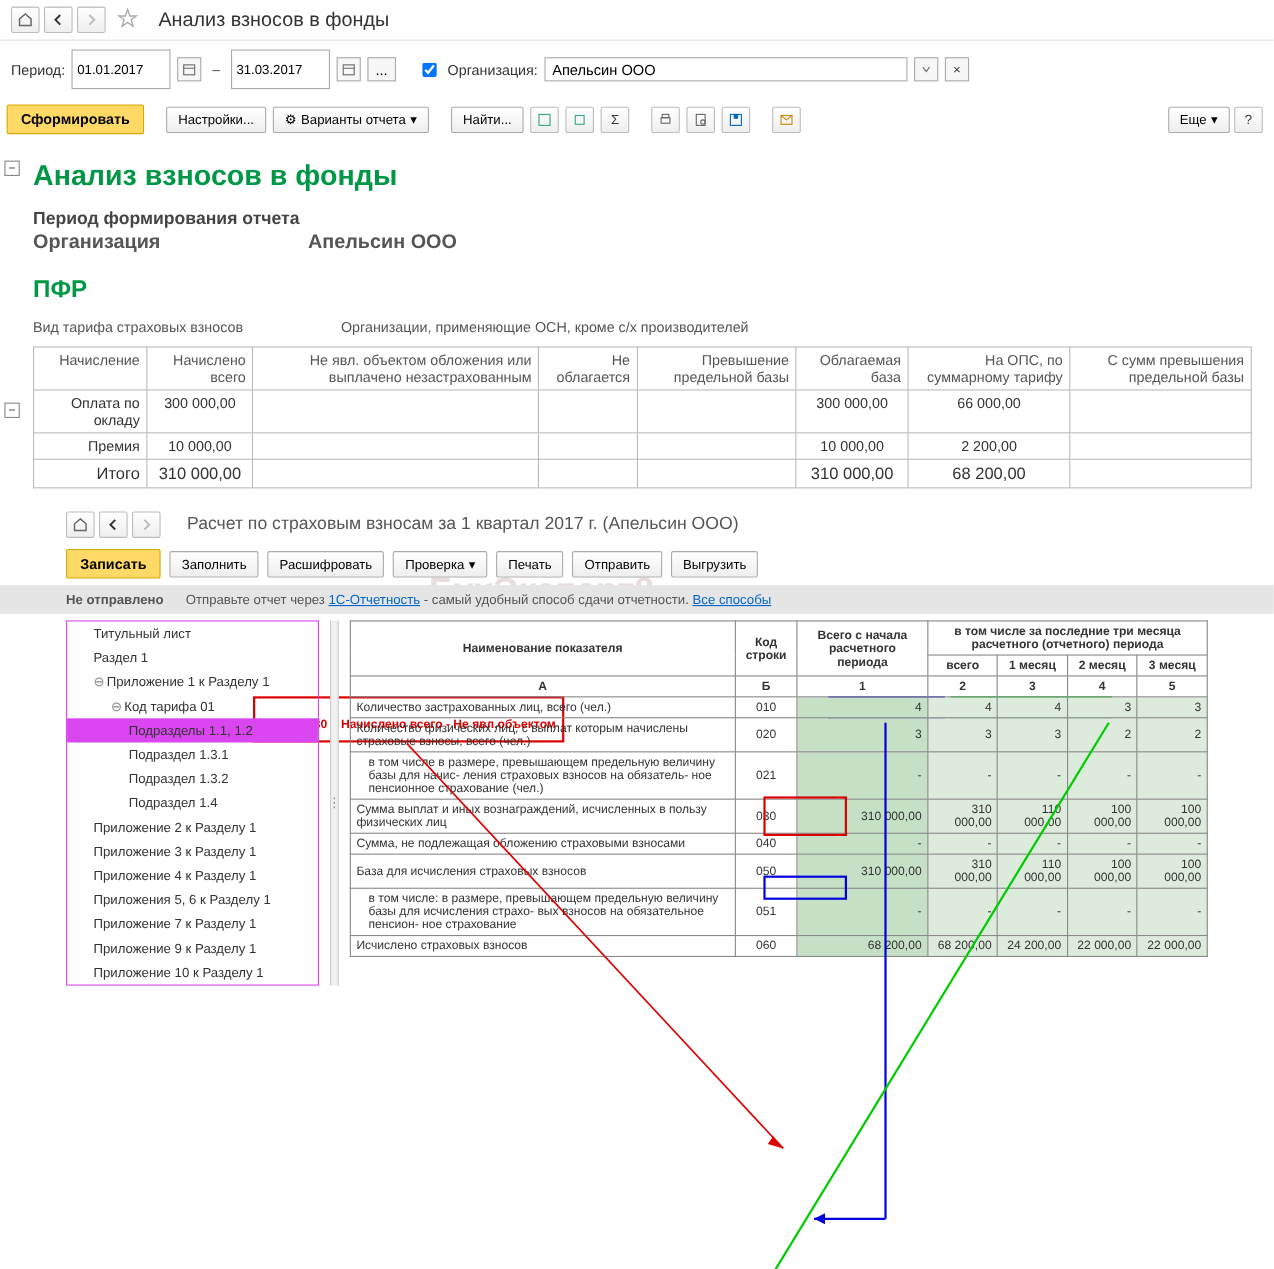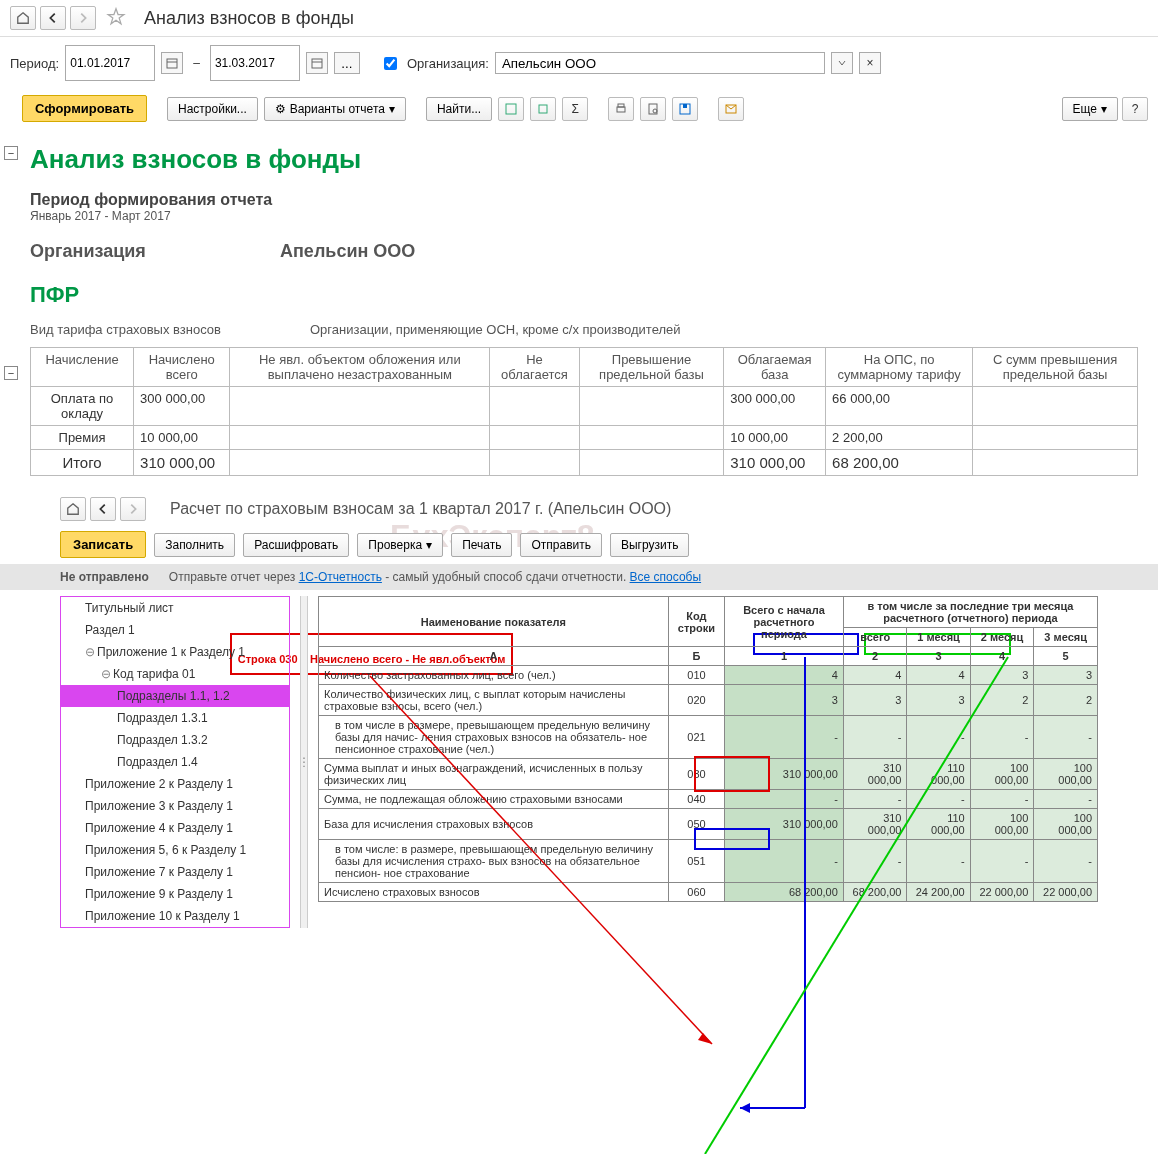--- a/index.html
+++ b/index.html
@@ -11,41 +11,41 @@
 .title{font-size:18px;font-weight:400;color:#333;margin-left:6px}
 .period-row{display:flex;align-items:center;padding:8px 10px;gap:6px}
 .period-row label{font-size:13px}
 .date-in{width:90px;height:36px;border:1px solid #aaa;padding:0 4px;font-size:12px}
 .cal-btn{width:22px;height:22px;border:1px solid #aaa;background:#f7f7f7;display:flex;align-items:center;justify-content:center;cursor:pointer}
 .sep{margin:0 4px}
 .chk{margin-right:4px}
 .org-in{width:330px;height:22px;border:1px solid #aaa;padding:0 6px}
 .org-dd{width:22px;height:22px;border:1px solid #aaa;background:#f7f7f7;cursor:pointer;display:flex;align-items:center;justify-content:center}
 .org-x{width:22px;height:22px;border:1px solid #aaa;background:#f7f7f7;cursor:pointer;display:flex;align-items:center;justify-content:center}
-.toolbar{display:flex;align-items:center;padding:6px 22px;gap:6px;position:relative}
+.toolbar{display:flex;align-items:center;padding:6px 6px;gap:6px;position:relative}
 .btn-yellow{background:#ffd966;border:1px solid #d4a900;padding:5px 12px;font-size:13px;font-weight:700;cursor:pointer;border-radius:2px}
 .btn-std{background:linear-gradient(#fff,#eee);border:1px solid #aaa;padding:4px 10px;font-size:12px;cursor:pointer;border-radius:2px;display:flex;align-items:center;gap:4px}
 .btn-more{position:absolute;right:10px;display:flex;gap:4px}
 .report-area{padding:10px 20px 0 30px;position:relative}
 .collapse{position:absolute;left:4px;width:14px;height:14px;border:1px solid #888;display:flex;align-items:center;justify-content:center;cursor:pointer;font-size:11px;background:#fff}
 .c1{top:18px}.c2{top:238px}
 .rpt-title{color:#009846;font-size:26px;font-weight:700;margin:6px 0 16px}
 .sub1{font-size:16px;font-weight:700;color:#444}
 .sub1b{font-size:12px;color:#555;margin-bottom:18px}
 .lab-row{display:flex;margin-bottom:20px}
 .lab-row .l{width:250px;font-size:18px;font-weight:700;color:#555}
 .lab-row .v{font-size:18px;font-weight:700;color:#555}
 .pfr{color:#009846;font-size:22px;font-weight:700;margin-bottom:14px}
 .tariff-row{display:flex;margin-bottom:10px}
 .tariff-row .l{width:280px;font-size:13px;color:#555}
 .tariff-row .v{font-size:13px;color:#555}
 .tbl1{border-collapse:collapse;width:100%;font-size:13px}
-.tbl1 th,.tbl1 td{border:1px solid #bbb;padding:4px 6px;text-align:center;vertical-align:top}
+.tbl1 th,.tbl1 td{border:1px solid #bbb;padding:4px 6px;text-align:right;vertical-align:top}
 .tbl1 th{font-weight:400;color:#555;background:#fff}
-.tbl1 td.num{text-align:left}
+.tbl1 td.num{text-align:center}
 .tbl1 tr.total td{font-size:15px}
 .red-box{border:2px solid #d00;position:absolute}
 .red-label{color:#d00;font-size:11px;font-weight:700;text-align:center;padding-top:18px}
 .blue-box{border:2px solid #00d;position:absolute;pointer-events:none}
 .green-box{border:2px solid #0c0;position:absolute;pointer-events:none}
 .watermark{position:absolute;font-size:32px;color:#e8dcdc;font-weight:700;left:390px;top:390px;pointer-events:none;z-index:0}
 .lower{margin-top:17px;position:relative}
 .lower-bar{display:flex;align-items:center;padding:4px 60px;gap:4px}
 .lower-title{font-size:16px;color:#555;margin-left:20px}
 .lower-tb{display:flex;align-items:center;padding:6px 60px;gap:8px}
@@ -180,21 +180,20 @@
       </button>
     <div class="icon-btn">?</div>
   </div>
 </div>
 
 <div class="report-area">
   <div class="collapse c1">−</div>
   <div class="collapse c2">−</div>
   <div class="rpt-title">Анализ взносов в фонды</div>
   <div class="sub1">Период формирования отчета</div>
-  <div class="sub1b">Январь 2017 - Март 2017</div>
   <div class="lab-row">
     <div class="l">Организация</div>
     <div class="v">Апельсин ООО</div>
   </div>
   <div class="pfr">ПФР</div>
   <div class="tariff-row">
     <div class="l">Вид тарифа страховых взносов</div>
     <div class="v">Организации, применяющие ОСН, кроме с/х производителей</div>
   </div>
   <div class="watermark">БухЭксперт8</div>

